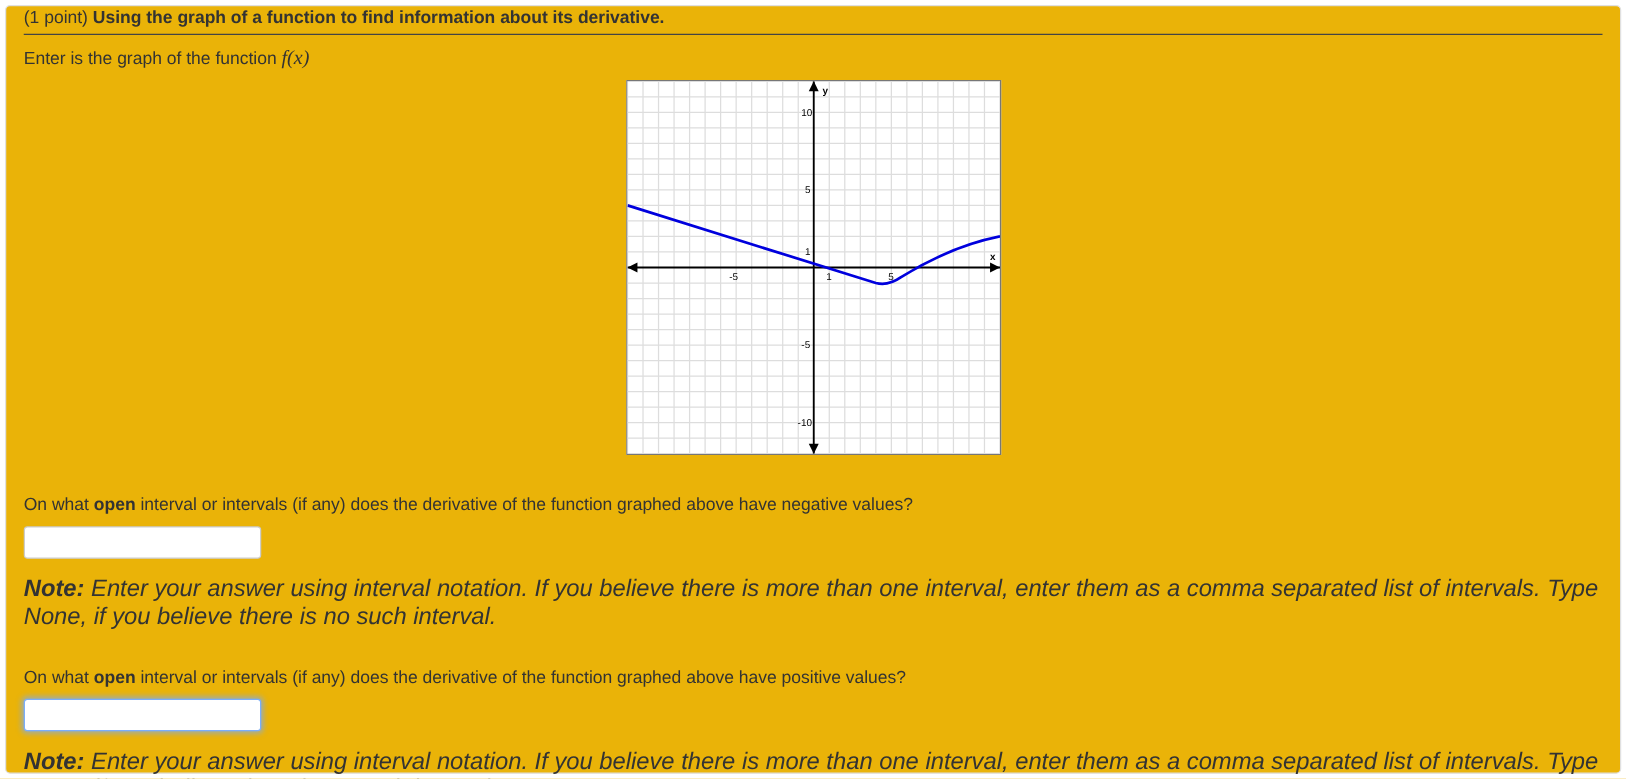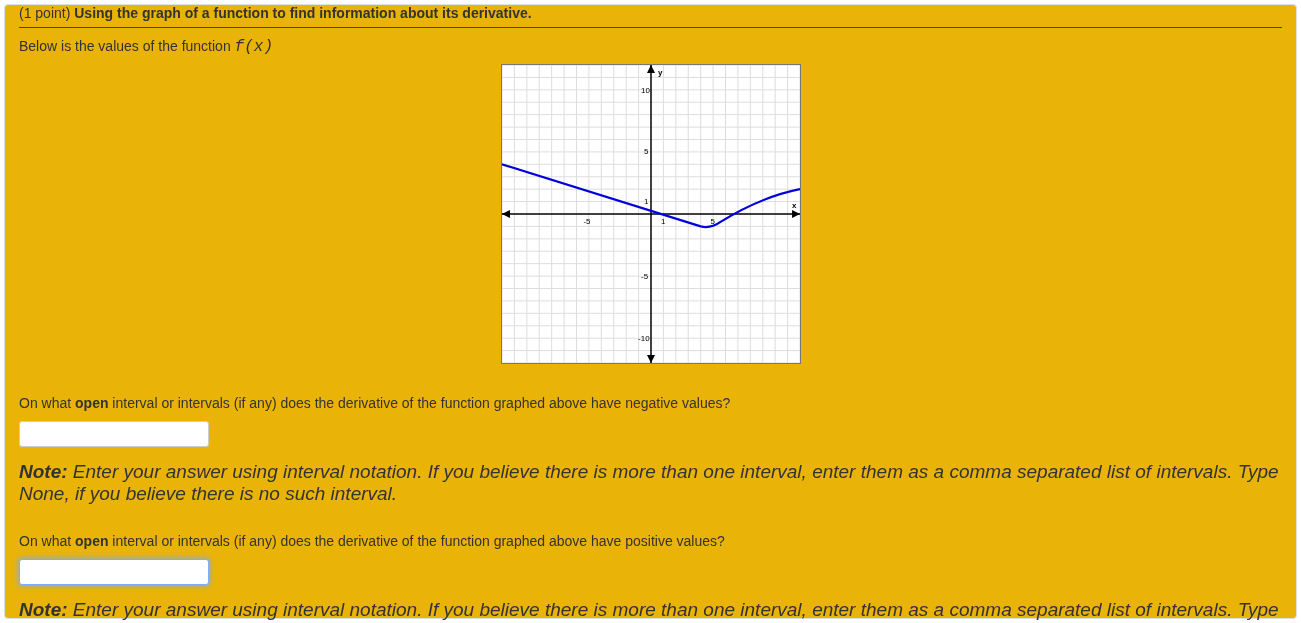--- a/index.html
+++ b/index.html
@@ -22,21 +22,21 @@
   .header {
     border-bottom: 1px solid #444;
     padding-bottom: 6px;
     margin-bottom: 10px;
     font-size: 14px;
   }
   .pts { font-weight: normal; }
   .title { font-weight: bold; }
   .para { font-size: 14px; margin: 8px 0; }
   .fx {
-    font-family: Liberation Mono, monospace;
+    font-family: Liberation Serif, serif;
     font-style: italic;
     font-size: 16px;
   }
   .graph-wrap {
     text-align: center;
     margin: 4px 0 10px 0;
   }
   input[type="text"].answer {
     width: 190px;
     height: 26px;
@@ -70,21 +70,21 @@
 <body>
 
 <div class="problem-box">
 
   <div class="header">
     <span class="pts">(1 point)</span>
     <span class="title">Using the graph of a function to find information about its derivative.</span>
   </div>
 
   <div class="para">
-    <span>Below is the values of the function </span>
+    <span>Enter is the graph of the function </span>
     <span class="fx">f(x)</span>
   </div>
 
   <div class="graph-wrap">
     <svg class="graph" width="300" height="300" viewBox="0 0 300 300">
 
       <g>
 
         <line class="gridline" x1="0" y1="0" x2="0" y2="300"></line>
           <line class="gridline" x1="12.5" y1="0" x2="12.5" y2="300"></line>

